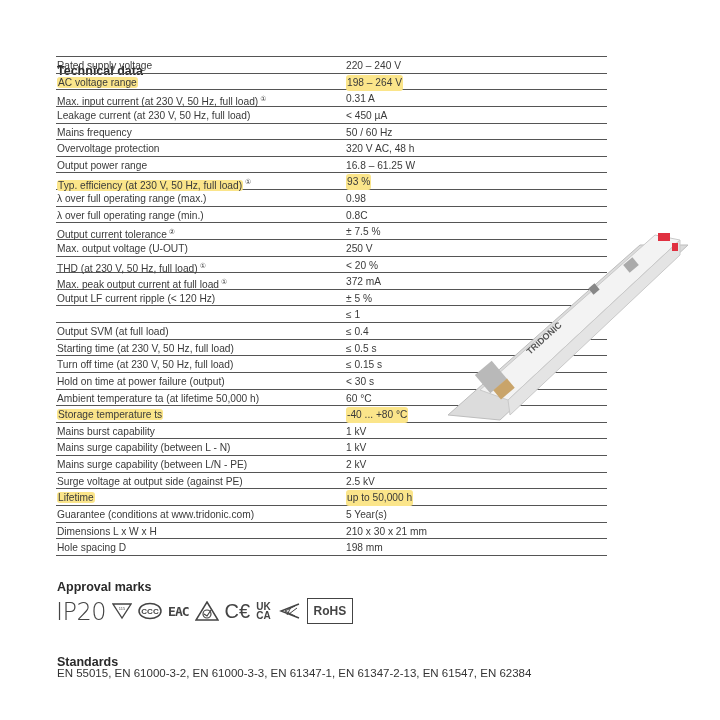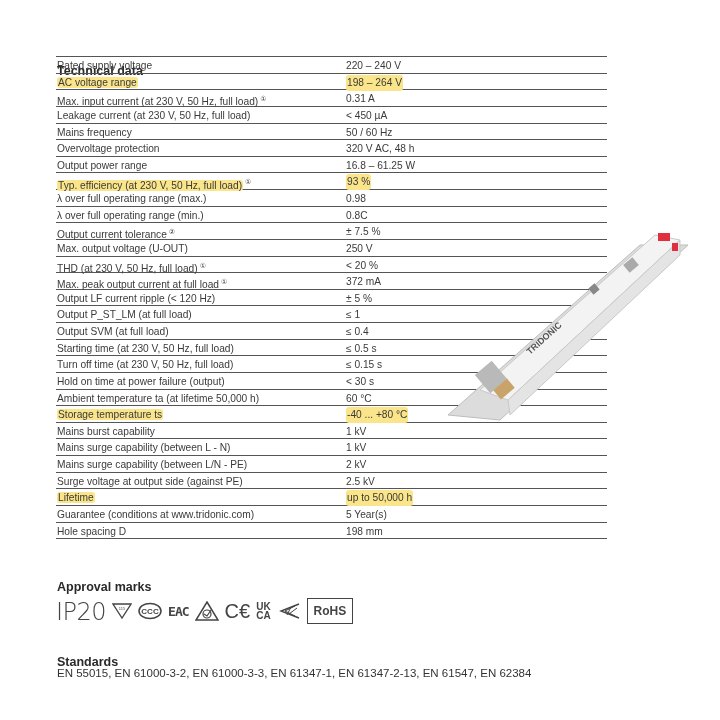--- a/index.html
+++ b/index.html
@@ -82,21 +82,20 @@
     </div>
     <div class="row">
       <span class="label"><span>Max. peak output current at full load</span><span class="sup">①</span></span>
       <span class="value">372 mA</span>
     </div>
     <div class="row">
       <span class="label"><span>Output LF current ripple (&lt; 120 Hz)</span></span>
       <span class="value">± 5 %</span>
     </div>
     <div class="row">
-      <span class="label"><span>Output P_ST_LM (at full load)</span></span>
       <span class="value">≤ 1</span>
     </div>
     <div class="row">
       <span class="label"><span>Output SVM (at full load)</span></span>
       <span class="value">≤ 0.4</span>
     </div>
     <div class="row">
       <span class="label"><span>Starting time (at 230 V, 50 Hz, full load)</span></span>
       <span class="value">≤ 0.5 s</span>
     </div>
@@ -132,20 +131,24 @@
       <span class="label"><span>Surge voltage at output side (against PE)</span></span>
       <span class="value">2.5 kV</span>
     </div>
     <div class="row">
       <span class="label"><span class="hl">Lifetime</span></span>
       <span class="value hl">up to 50,000 h</span>
     </div>
     <div class="row">
       <span class="label"><span>Guarantee (conditions at www.tridonic.com)</span></span>
       <span class="value">5 Year(s)</span>
+    </div>
+    <div class="row">
+      <span class="label"><span>Dimensions L x W x H</span></span>
+      <span class="value">210 x 30 x 21 mm</span>
     </div>
     <div class="row">
       <span class="label"><span>Hole spacing D</span></span>
       <span class="value">198 mm</span>
     </div>
   </div>
 
 <svg class="product" viewBox="0 0 250 225">
   <polygon points="8,200 200,30 248,30 60,205" fill="#dcdcdc" stroke="#bdbdbd"></polygon>
   <polygon points="40,175 215,20 240,25 68,185" fill="#f3f3f3" stroke="#c9c9c9"></polygon>

